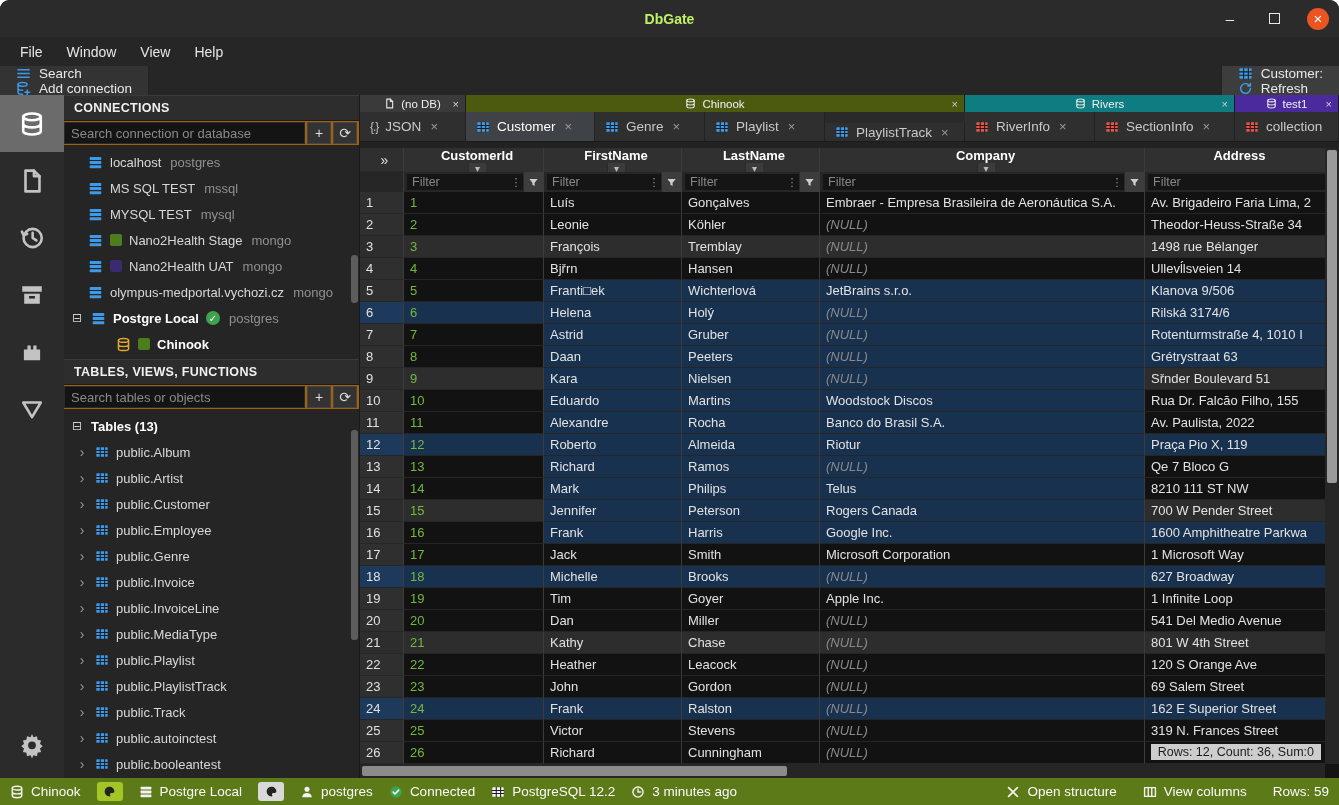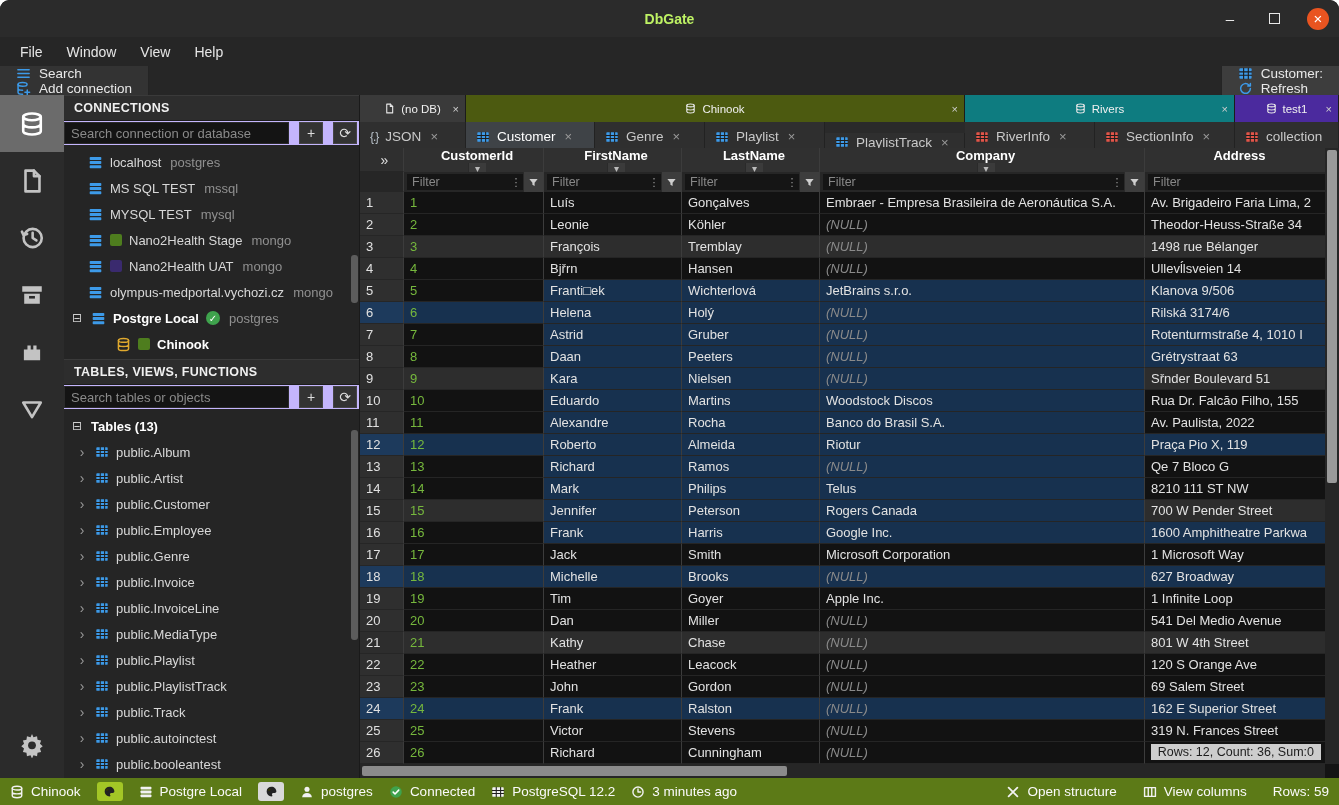--- a/index.html
+++ b/index.html
@@ -28,39 +28,39 @@
   .main{position:absolute;top:95px;left:0;right:0;bottom:27px;display:flex;}
   
   .rail{width:64px;background:#2b2b2b;display:flex;flex-direction:column;align-items:center;position:relative;}
   .rail-slot{width:64px;height:57px;display:flex;align-items:center;justify-content:center;color:#c3c3c3;cursor:pointer;}
   .rail-slot.active{background:#6b6b6b;color:#fff;}
   .rail-bottom{position:absolute;bottom:8px;left:0;width:64px;height:50px;display:flex;align-items:center;justify-content:center;color:#c3c3c3;cursor:pointer;}
   
   .sidebar{width:296px;background:#252525;position:relative;overflow:hidden;border-right:1px solid #1a1a1a;}
   .widget-head{background:#2d2d2d;border-top:1px solid #3a3a3a;border-bottom:1px solid #1c1c1c;
                font-weight:bold;font-size:12.5px;color:#f0f0f0;padding:5px 10px;letter-spacing:.3px;}
-  .searchrow{display:flex;align-items:stretch;height:24px;background:#c4b5fd;padding:1px 2px 1px 0;gap:8px;}
+  .searchrow{display:flex;align-items:stretch;height:24px;background:#a16207;padding:1px 2px 1px 0;}
   .searchrow input{flex:1;background:#141414;border:1px solid #2a2a2a;color:#bbb;font-size:13px;padding:0 6px;outline:none;min-width:0;}
   .searchrow input::placeholder{color:#8a8a8a;}
   .sq-btn{width:24px;display:flex;align-items:center;justify-content:center;background:#333;border:1px solid #454545;color:#ddd;font-size:14px;cursor:pointer;margin-left:2px;}
   .tree{padding:4px 0 2px 0;}
   .tree-row{display:flex;align-items:center;height:26px;padding-left:24px;gap:7px;cursor:pointer;white-space:nowrap;}
   .tree-row .expander{width:14px;color:#cfcfcf;font-size:12px;text-align:center;flex:none;}
   .tree-row .chev{width:12px;color:#9a9a9a;font-size:14px;text-align:center;flex:none;}
   .chip{width:12px;height:12px;border-radius:2px;flex:none;}
   .conn-name{color:#d8d8d8;}
   .conn-name.bold{font-weight:bold;color:#fff;}
   .engine{color:#909090;margin-left:2px;}
   .check-badge{width:14px;height:14px;border-radius:50%;background:var(--ok-green);color:#fff;font-size:10px;
                display:inline-flex;align-items:center;justify-content:center;flex:none;}
   .obj-name{color:#d8d8d8;}
   .mini-scroll{position:absolute;right:1px;width:7px;border-radius:3px;background:#5c5c5c;}
   
   .content{flex:1;position:relative;background:#222;}
-  .tabgroups{height:27px;display:flex;}
+  .tabgroups{height:17px;display:flex;}
   .tabgroup{display:flex;align-items:center;justify-content:center;gap:6px;font-size:11.5px;color:#f0f0f0;
             position:relative;border-right:1px solid #1b1b1b;cursor:pointer;}
   .tabgroup .x{position:absolute;right:6px;color:#cfcfcf;font-size:11px;cursor:pointer;}
   .tabstrip{height:30px;display:flex;background:#2a2a2a;border-bottom:1px solid #1b1b1b;}
   .tab{display:flex;align-items:center;gap:7px;padding:0 10px;background:#2f2f2f;border-right:1px solid #222;
        color:#c9c9c9;font-size:13.5px;cursor:pointer;white-space:nowrap;overflow:hidden;}
   .tab.active{background:#3f4347;color:#fff;}
   .tab .x{color:#9a9a9a;font-size:13px;margin-left:2px;cursor:pointer;}
   .tab-ico-txt{color:#b9c2ca;font-size:12px;letter-spacing:-1px;}
   

